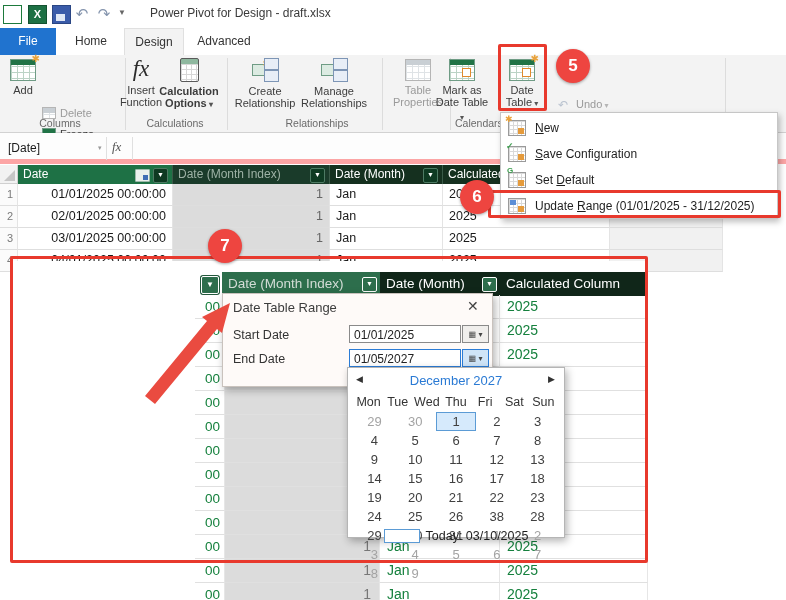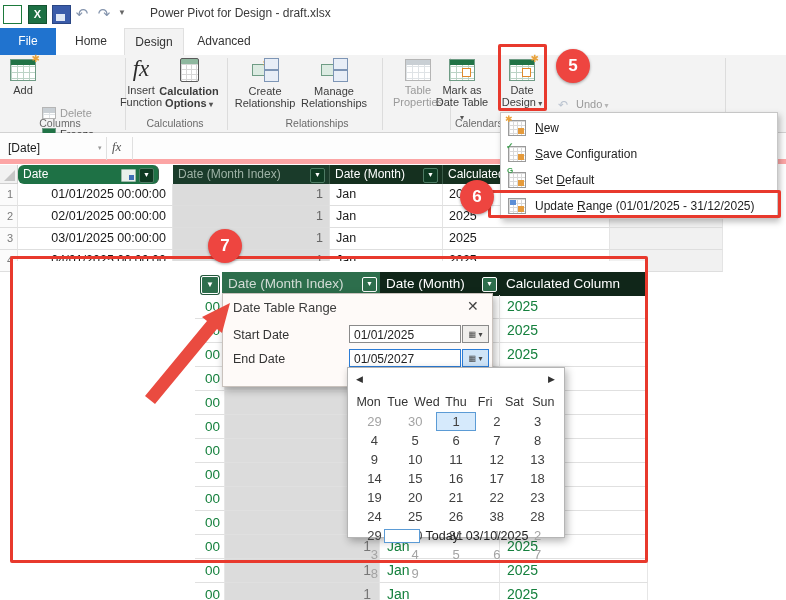--- a/index.html
+++ b/index.html
@@ -235,21 +235,21 @@
       <div class="lbl dis">Table Properties</div>
     </div>
     <div class="abs rgroup-sep" style="left:450px;"></div>
 
     <div class="abs bigbtn" style="left:434px;width:56px;">
       <div class="tblico orangebox" style="margin-top:4px;"></div>
       <div class="lbl dd">Mark as Date Table</div>
     </div>
     <div class="abs bigbtn" style="left:500px;width:44px;">
       <div class="tblico spark orangebox" style="margin-top:4px;"></div>
-      <div class="lbl dd">Date Design</div>
+      <div class="lbl dd">Date Table</div>
     </div>
     <div class="abs rgroup-label" style="left:455px;width:90px;text-align:left;">Calendars</div>
 
     <div class="abs smallbtn dis" style="left:558px;top:43px;">
       <div class="sic" style="color:#b9c2cf;font-size:12px;">↶</div>
         <span class="dddis">Undo</span>
     </div>
     <div class="abs smallbtn dis" style="left:558px;top:65px;">
       <div class="sic" style="color:#b9c2cf;font-size:12px;">↷</div>
         <span class="dddis">Redo</span>
@@ -260,21 +260,21 @@
   <div id="formulabar" class="abs">
     <div id="namebox" class="abs">[Date]</div>
     <div id="namebox-dd" class="abs">▾</div>
     <div id="fbar-sep1" class="abs"></div>
     <div id="fx-btn" class="abs">fx</div>
     <div id="fbar-sep2" class="abs"></div>
   </div>
 
   <div id="grid" class="abs">
     <div class="abs corner"></div>
-    <div class="abs gh gh-mid" style="left:18px;width:141px;border-radius:6px;">
+    <div class="abs gh gh-mid" style="left:18px;width:155px;">
       <span>Date</span>
       <span class="hbadge" style="right:22px;"></span>
       <span class="fbtn" style="right:4px;">▼</span>
     </div>
     <div class="abs gh gh-sel" style="left:173px;width:157px;">
       <span>Date (Month Index)</span>
       <span class="fbtn" style="right:4px;">▼</span>
     </div>
     <div class="abs gh gh-dark" style="left:330px;width:113px;">
       <span>Date (Month)</span>
@@ -446,20 +446,21 @@
       <div class="abs dtr-label" style="top:34px;">Start Date</div>
       <div class="abs dtr-input" style="left:126px;top:31px;">01/01/2025</div>
       <div class="abs dtr-pick" style="left:239px;top:31px;">▦ ▾</div>
       <div class="abs dtr-label" style="top:58px;">End Date</div>
       <div class="abs dtr-input focus" style="left:126px;top:55px;">01/05/2027</div>
       <div class="abs dtr-pick blue" style="left:239px;top:55px;">▦ ▾</div>
     </div>
 
     <div id="calendar" class="abs">
       <div id="cal-head" class="abs">
+        <div id="cal-month" class="abs">December 2027</div>
         <div id="cal-prev" class="abs">◀</div>
         <div id="cal-next" class="abs">▶</div>
       </div>
       <div id="cal-days" class="abs">
 
       <div>Mon</div>
           <div>Tue</div>
           <div>Wed</div>
           <div>Thu</div>
           <div>Fri</div>

